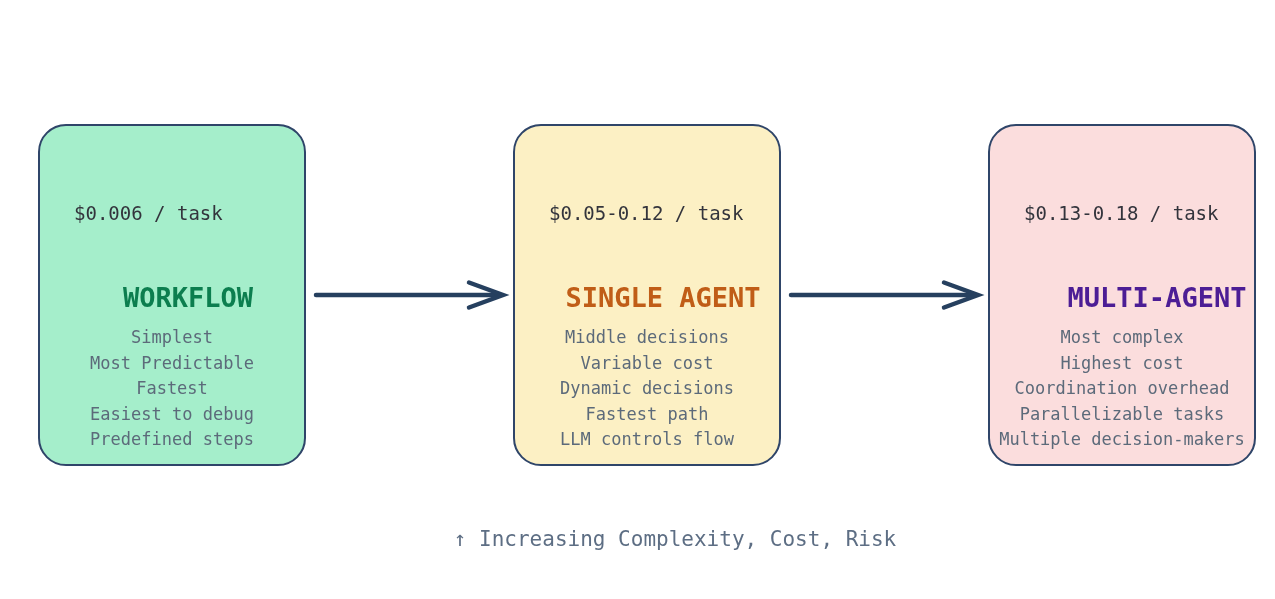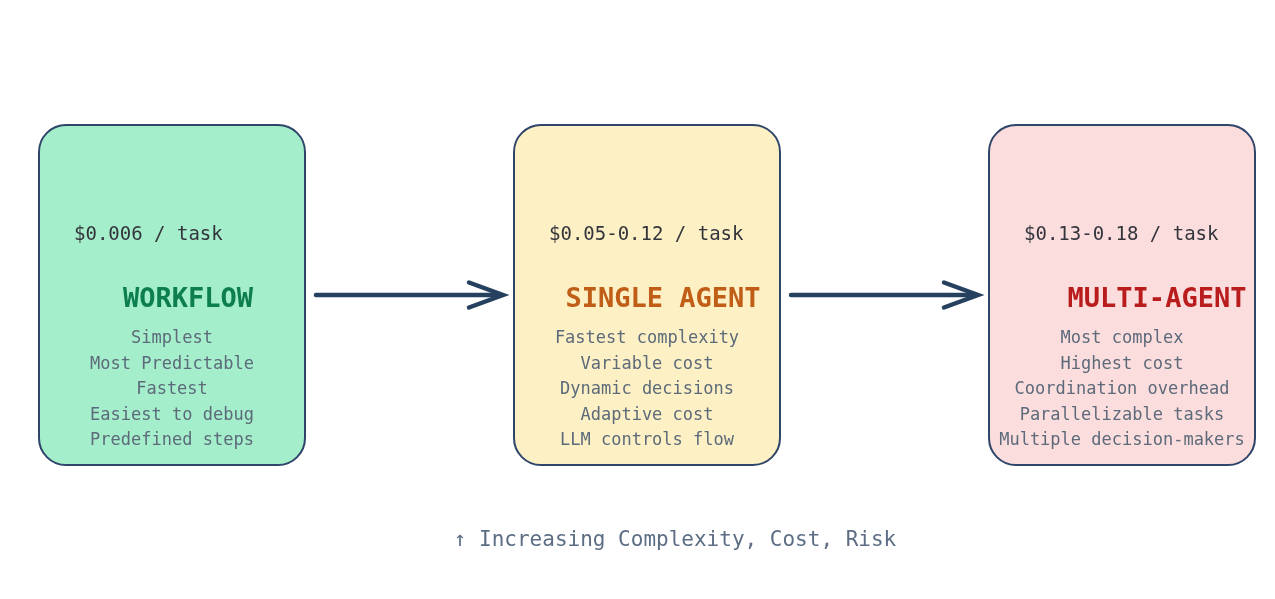--- a/index.html
+++ b/index.html
@@ -31,21 +31,20 @@
     border-radius: 28px;
   }
   .price {
     position: absolute;
     top: 77px;
     left: 34px;
     font-size: 19px;
     line-height: 20px;
     color: var(--price-text, #33343c);
     white-space: pre;
-    margin-top: 20px;
   }
   .card-name {
     position: absolute;
     top: 158px;
     left: 0;
     width: 100%;
     text-align: center;
     font-size: 27px;
     line-height: 28px;
     font-weight: bold;
@@ -104,36 +103,36 @@
 
   <svg class="arrow" style="left:310px" width="200" height="50" viewBox="0 0 200 50" aria-hidden="true">
     <line x1="6" y1="25" x2="188" y2="25"></line>
     <polyline points="159,12.5 193,25 159,37.5"></polyline>
   </svg>
 
   <section class="card" style="left: 513px; background: rgb(252, 240, 196);">
     <div class="price">$0.05-0.12 / task</div>
     <div class="card-name" style="color: rgb(192, 93, 23); text-align: center;">SINGLE AGENT</div>
     <div class="features">
-        <div>Fastest complexity</div>
+        <div>Middle decisions</div>
         <div>Variable cost</div>
         <div>Dynamic decisions</div>
-        <div>Adaptive cost</div>
+        <div>Fastest path</div>
         <div>LLM controls flow</div>
       </div>
   </section>
 
   <svg class="arrow" style="left:785px" width="200" height="50" viewBox="0 0 200 50" aria-hidden="true">
     <line x1="6" y1="25" x2="188" y2="25"></line>
     <polyline points="159,12.5 193,25 159,37.5"></polyline>
   </svg>
 
   <section class="card" style="left: 988px; background: rgb(251, 221, 221);">
     <div class="price">$0.13-0.18 / task</div>
-    <div class="card-name" style="color: #b91c1c; padding-left: 38px;">MULTI-AGENT</div>
+    <div class="card-name" style="color: #4c1d95; padding-left: 38px;">MULTI-AGENT</div>
     <div class="features">
         <div>Most complex</div>
         <div>Highest cost</div>
         <div>Coordination overhead</div>
         <div>Parallelizable tasks</div>
         <div>Multiple decision-makers</div>
       </div>
   </section>
 
   <div class="caption">↑ Increasing Complexity, Cost, Risk</div>

